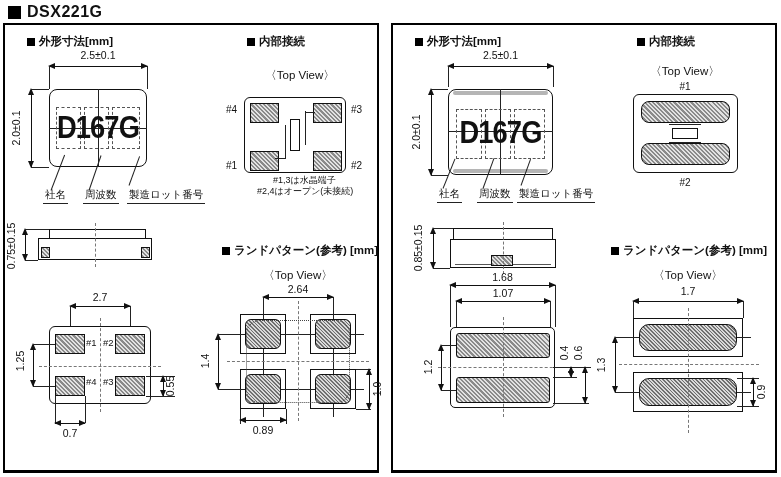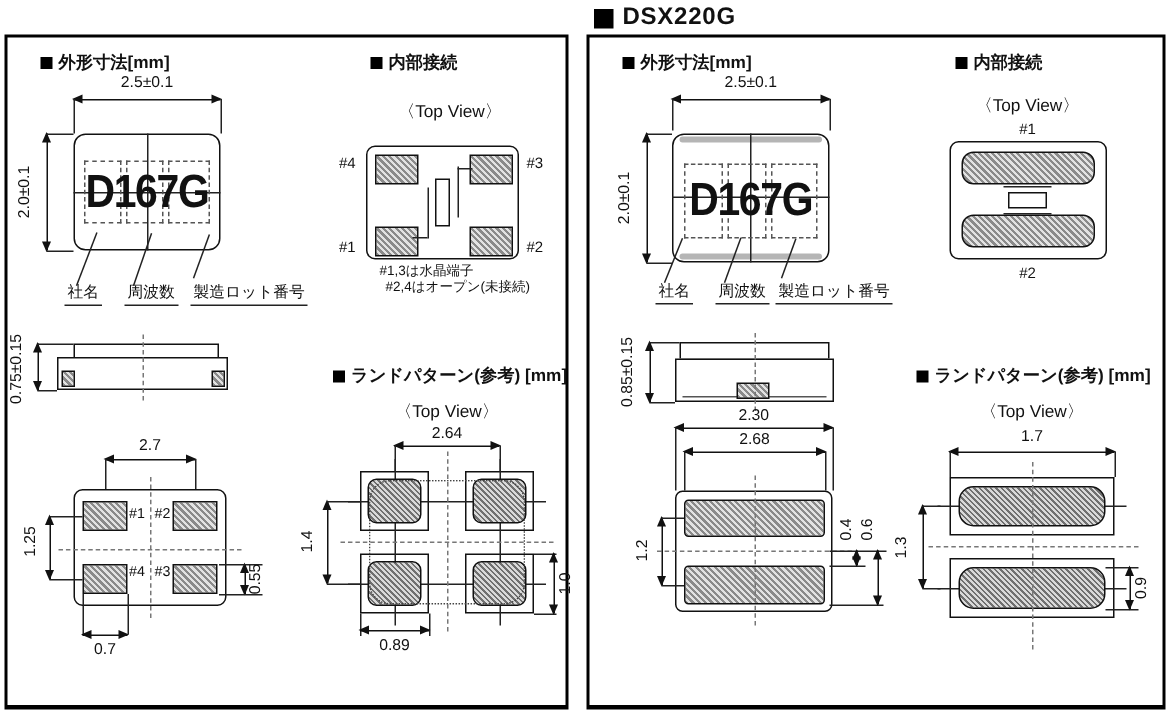--- a/index.html
+++ b/index.html
@@ -37,20 +37,24 @@
   .ulab{position:absolute;font-size:10.5px;white-space:nowrap;border-bottom:1px solid #222;padding:0 2px 1px 2px}
   .gray{position:absolute;background:#b5b5b5;border-radius:2px}
   .mark{position:absolute;font-weight:bold;font-size:31px;letter-spacing:-1px;text-align:center;line-height:1;transform:scaleX(.88);transform-origin:center}
   .s95{font-size:9.5px}.s9{font-size:9px}.s115{font-size:11.5px}
 </style>
 </head>
 <body>
 
 <div id="shot">
 
+  <div class="ptitle" style="left:8px;top:3px">
+    <span class="tsq"></span>
+    <span>DSX221G</span>
+  </div>
 
   <div class="pbox" style="left:3px;top:23px;width:376px;height:450px">
 
     <div class="sechead" style="left:22px;top:9px">
       <span class="ssq"></span>
       <span>外形寸法[mm]</span>
     </div>
     <div class="sechead" style="left:242px;top:9px">
       <span class="ssq"></span>
       <span>内部接続</span>
@@ -124,21 +128,21 @@
     <div class="hatch" style="left:308px;top:126px;width:29px;height:20px"></div>
     <div class="t" style="left:221px;top:79px;font-size:10px">#4</div>
     <div class="t" style="left:346px;top:79px;font-size:10px">#3</div>
     <div class="t" style="left:221px;top:135px;font-size:10px">#1</div>
     <div class="t" style="left:346px;top:135px;font-size:10px">#2</div>
     <div class="rect thin" style="left:285px;top:94px;width:10px;height:32px"></div>
     <div class="lnv" style="left:280px;top:100px;height:34px"></div>
     <div class="lnv" style="left:300px;top:86px;height:34px"></div>
     <div class="lnh" style="left:270px;top:133px;width:10px"></div>
     <div class="lnh" style="left:300px;top:87px;width:10px"></div>
-    <div class="t s9" style="left:248px;top:150px">#1,3は水晶端子</div>
+    <div class="t s9" style="left:268px;top:150px">#1,3は水晶端子</div>
     <div class="t s9" style="left:252px;top:161px">#2,4はオープン(未接続)</div>
 
     <div class="sechead" style="left:217px;top:218px">
       <span class="ssq"></span>
       <span>ランドパターン(参考) [mm]</span>
     </div>
     <div class="t tc s115" style="left:238px;top:244px;width:110px">〈Top View〉</div>
     <div class="t tc" style="left:258px;top:258px;width:70px">2.64</div>
     <div class="dlh" style="left:258px;top:272px;width:70px"></div>
     <div class="lnv" style="left:258px;top:272px;height:17px"></div>
@@ -165,24 +169,20 @@
     <div class="lnv" style="left:235px;top:384px;height:15px"></div>
     <div class="lnv" style="left:281px;top:384px;height:15px"></div>
     <div class="dlh" style="left:235px;top:395px;width:46px"></div>
     <div class="t tc" style="left:229px;top:399px;width:58px">0.89</div>
     <div class="lnh" style="left:351px;top:344px;width:15px"></div>
     <div class="lnh" style="left:351px;top:384px;width:15px"></div>
     <div class="dlv" style="left:364px;top:344px;height:40px"></div>
     <div class="vt" style="left:367px;top:383px;width:38px">1.0</div>
   </div>
 
-  <div class="ptitle" style="left:396px;top:3px">
-    <span class="tsq"></span>
-    <span>DSX220G</span>
-  </div>
 
   <div class="pbox" style="left:391px;top:23px;width:386px;height:450px">
 
     <div class="sechead" style="left:22px;top:9px">
       <span class="ssq"></span>
       <span>外形寸法[mm]</span>
     </div>
     <div class="sechead" style="left:244px;top:9px">
       <span class="ssq"></span>
       <span>内部接続</span>
@@ -225,25 +225,25 @@
     <div class="rect thin" style="left:60px;top:203px;width:100px;height:12px"></div>
     <div class="rect thin" style="left:57px;top:214px;width:106px;height:29px"></div>
     <div class="lnh" style="left:62px;top:239px;width:96px;background:#555"></div>
     <div class="hatch" style="left:98px;top:230px;width:22px;height:11px"></div>
     <div class="dv" style="left:110px;top:197px;height:52px"></div>
     <div class="dlv" style="left:40px;top:203px;height:40px"></div>
     <div class="lnh" style="left:40px;top:203px;width:20px"></div>
     <div class="lnh" style="left:40px;top:243px;width:17px"></div>
     <div class="vt" style="left:20px;top:254px;width:62px">0.85±0.15</div>
 
-    <div class="t tc" style="left:57px;top:246px;width:105px">2.30</div>
+    <div class="t tc" style="left:57px;top:246px;width:105px">1.68</div>
     <div class="dlh" style="left:57px;top:260px;width:105px"></div>
     <div class="lnv" style="left:57px;top:260px;height:42px"></div>
     <div class="lnv" style="left:162px;top:260px;height:42px"></div>
-    <div class="t tc" style="left:63px;top:262px;width:94px">2.68</div>
+    <div class="t tc" style="left:63px;top:262px;width:94px">1.07</div>
     <div class="dlh" style="left:63px;top:276px;width:94px"></div>
     <div class="lnv" style="left:63px;top:276px;height:26px"></div>
     <div class="lnv" style="left:157px;top:276px;height:26px"></div>
     <div class="rect" style="left:57px;top:302px;width:105px;height:81px;border-width:1.2px;border-radius:5px"></div>
     <div class="hatch" style="left:63px;top:308px;width:94px;height:25px;border-radius:3px"></div>
     <div class="hatch" style="left:63px;top:352px;width:94px;height:26px;border-radius:3px"></div>
     <div class="dh" style="left:45px;top:342px;width:130px"></div>
     <div class="dv" style="left:110px;top:292px;height:100px"></div>
     <div class="dlv" style="left:48px;top:320px;height:45px"></div>
     <div class="lnh" style="left:48px;top:320px;width:15px"></div>

